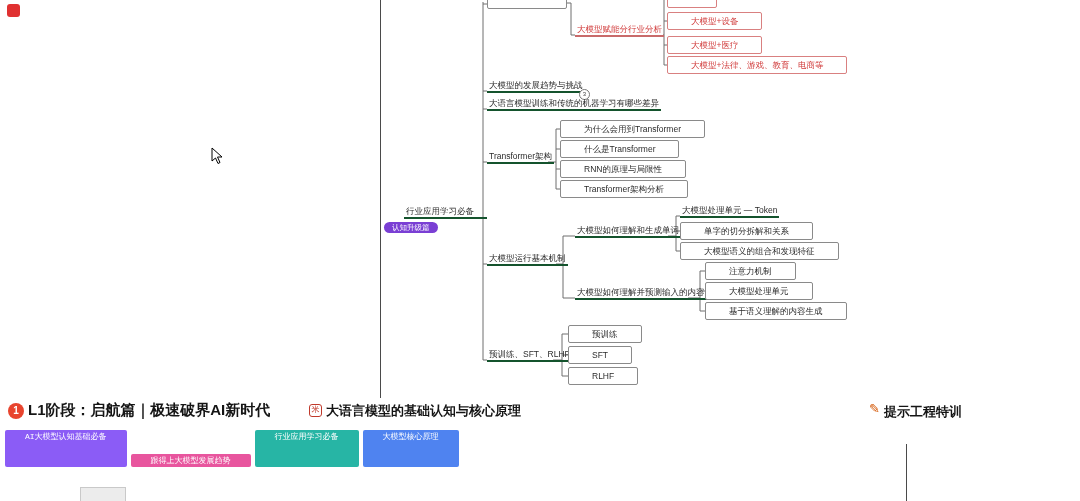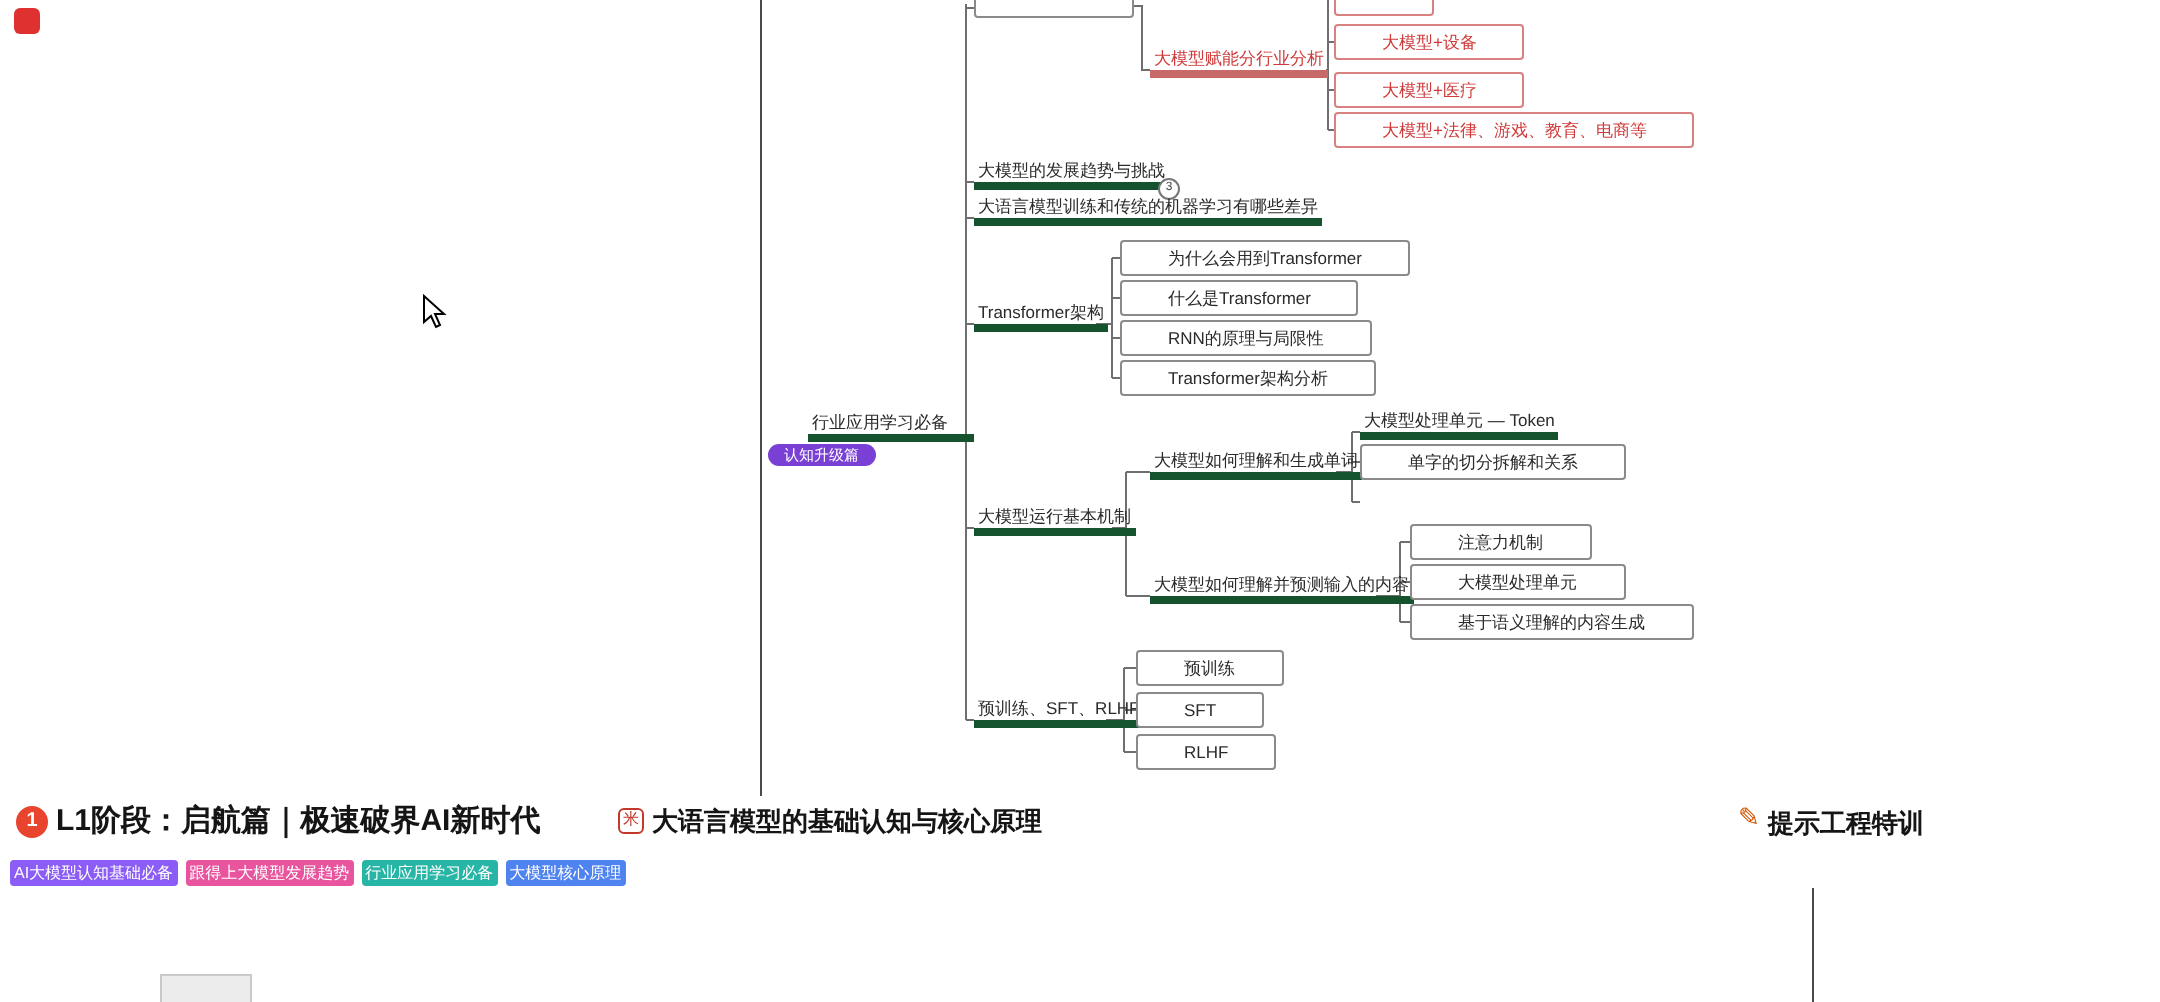--- a/index.html
+++ b/index.html
@@ -1,21 +1,21 @@
 <!DOCTYPE html>
 <html><head>
 <meta charset="utf-8">
 <style>
   html,body{margin:0;padding:0;}
   body{font-family:"Liberation Sans","DejaVu Sans",sans-serif;background:#f4f4f4;}
   .stage{position:relative;width:1080px;height:501px;background:#ffffff;overflow:hidden;}
 
   
   .textnode{position:absolute;font-size:8.5px;line-height:11px;height:11px;color:#2b2b2b;
-            white-space:nowrap;border-bottom:4px solid #14532d;padding:0 2px;cursor:default;}
+            white-space:nowrap;border-bottom:2px solid #14532d;padding:0 2px;cursor:default;}
   .red-text{color:#d03a3a;border-bottom-color:#c96a6a;}
 
   
   .boxnode{position:absolute;font-size:8.5px;line-height:10px;box-sizing:border-box;height:18px;
            color:#2b2b2b;white-space:nowrap;border:1px solid #8a8a8a;background:#fff;
            border-radius:2px;padding:3px 23px;cursor:default;}
   .rednode{color:#d03a3a;border-color:#d98080;}
 
   .badge{position:absolute;background:#7a3fd4;color:#fff;font-size:7.5px;line-height:11px;
          padding:0 8px;border-radius:7px;white-space:nowrap;}
@@ -25,21 +25,21 @@
 
   .links{position:absolute;left:0;top:0;pointer-events:none;}
 
   .vline{position:absolute;width:1px;background:#4a4a4a;}
 
   
   .stage-circle{position:absolute;width:16px;height:16px;border-radius:50%;background:#e8442e;
                 color:#fff;font-size:10px;font-weight:bold;line-height:16px;text-align:center;}
   .stage-title{position:absolute;font-size:15px;font-weight:bold;color:#151515;white-space:nowrap;}
   .tagrow{position:absolute;display:flex;gap:4px;}
-  .tag{color:#fff;font-size:8px;line-height:9px;padding:2px 2px;border-radius:2px;white-space:nowrap;}
+  .tag{color:#fff;font-size:8px;line-height:9px;padding:2px 20px;border-radius:2px;white-space:nowrap;font-family:Liberation Mono, monospace;}
   .section-label{position:absolute;font-size:13px;font-weight:bold;color:#151515;white-space:nowrap;}
   .llm-icon{position:absolute;width:13px;height:13px;border:1.5px solid #c0392b;border-radius:3px;
             box-sizing:border-box;color:#c0392b;font-size:8px;line-height:10px;text-align:center;}
   .pencil-icon{position:absolute;font-size:13px;color:#d35400;line-height:13px;}
 
   .corner-icon{position:absolute;left:7px;top:4px;width:13px;height:13px;background:#e03131;border-radius:3px;}
   .gray-box{position:absolute;left:80px;top:487px;width:46px;height:16px;background:#ececec;border:1px solid #c9c9c9;box-sizing:border-box;}
 </style>
 </head>
 <body>
@@ -88,37 +88,38 @@
   <div class="boxnode" style="left:560px;top:120px">为什么会用到Transformer</div>
   <div class="boxnode" style="left:560px;top:140px">什么是Transformer</div>
   <div class="boxnode" style="left:560px;top:160px">RNN的原理与局限性</div>
   <div class="boxnode" style="left:560px;top:180px">Transformer架构分析</div>
 
   <div class="textnode" style="left:487px;top:253px">大模型运行基本机制</div>
 
   <div class="textnode" style="left:575px;top:225px">大模型如何理解和生成单词</div>
   <div class="textnode" style="left:680px;top:205px">大模型处理单元 — Token</div>
   <div class="boxnode" style="left:680px;top:222px">单字的切分拆解和关系</div>
+  <div class="boxnode" style="left:680px;top:242px">大模型语义的组合和发现特征</div>
 
   <div class="textnode" style="left:575px;top:287px">大模型如何理解并预测输入的内容</div>
   <div class="boxnode" style="left:705px;top:262px">注意力机制</div>
   <div class="boxnode" style="left:705px;top:282px">大模型处理单元</div>
   <div class="boxnode" style="left:705px;top:302px">基于语义理解的内容生成</div>
 
   <div class="textnode" style="left:487px;top:349px">预训练、SFT、RLHF</div>
   <div class="boxnode" style="left:568px;top:325px">预训练</div>
   <div class="boxnode" style="left:568px;top:346px">SFT</div>
   <div class="boxnode" style="left:568px;top:367px">RLHF</div>
 
   <div class="stage-circle" style="left:8px;top:403px">1</div>
   <div class="stage-title" style="left:28px;top:401px">L1阶段：启航篇｜极速破界AI新时代</div>
 
   <div class="tagrow" style="left:5px;top:430px">
     <span class="tag" style="background-color: rgb(139, 92, 246);">AI大模型认知基础必备</span>
-    <span class="tag" style="background-color: rgb(232, 85, 158);">跟得上大模型发展趋势</span>
+    <span class="tag" style="background-color: rgb(232, 85, 158); margin-top: 24px;">跟得上大模型发展趋势</span>
     <span class="tag" style="background-color: rgb(39, 181, 165);">行业应用学习必备</span>
     <span class="tag" style="background-color: rgb(79, 131, 240);">大模型核心原理</span>
   </div>
 
   <div class="llm-icon" style="left:309px;top:404px">米</div>
   <div class="section-label" style="left:326px;top:402px">大语言模型的基础认知与核心原理</div>
 
   <div class="pencil-icon" style="left:869px;top:402px">✎</div>
   <div class="section-label" style="left:884px;top:403px">提示工程特训</div>
 

